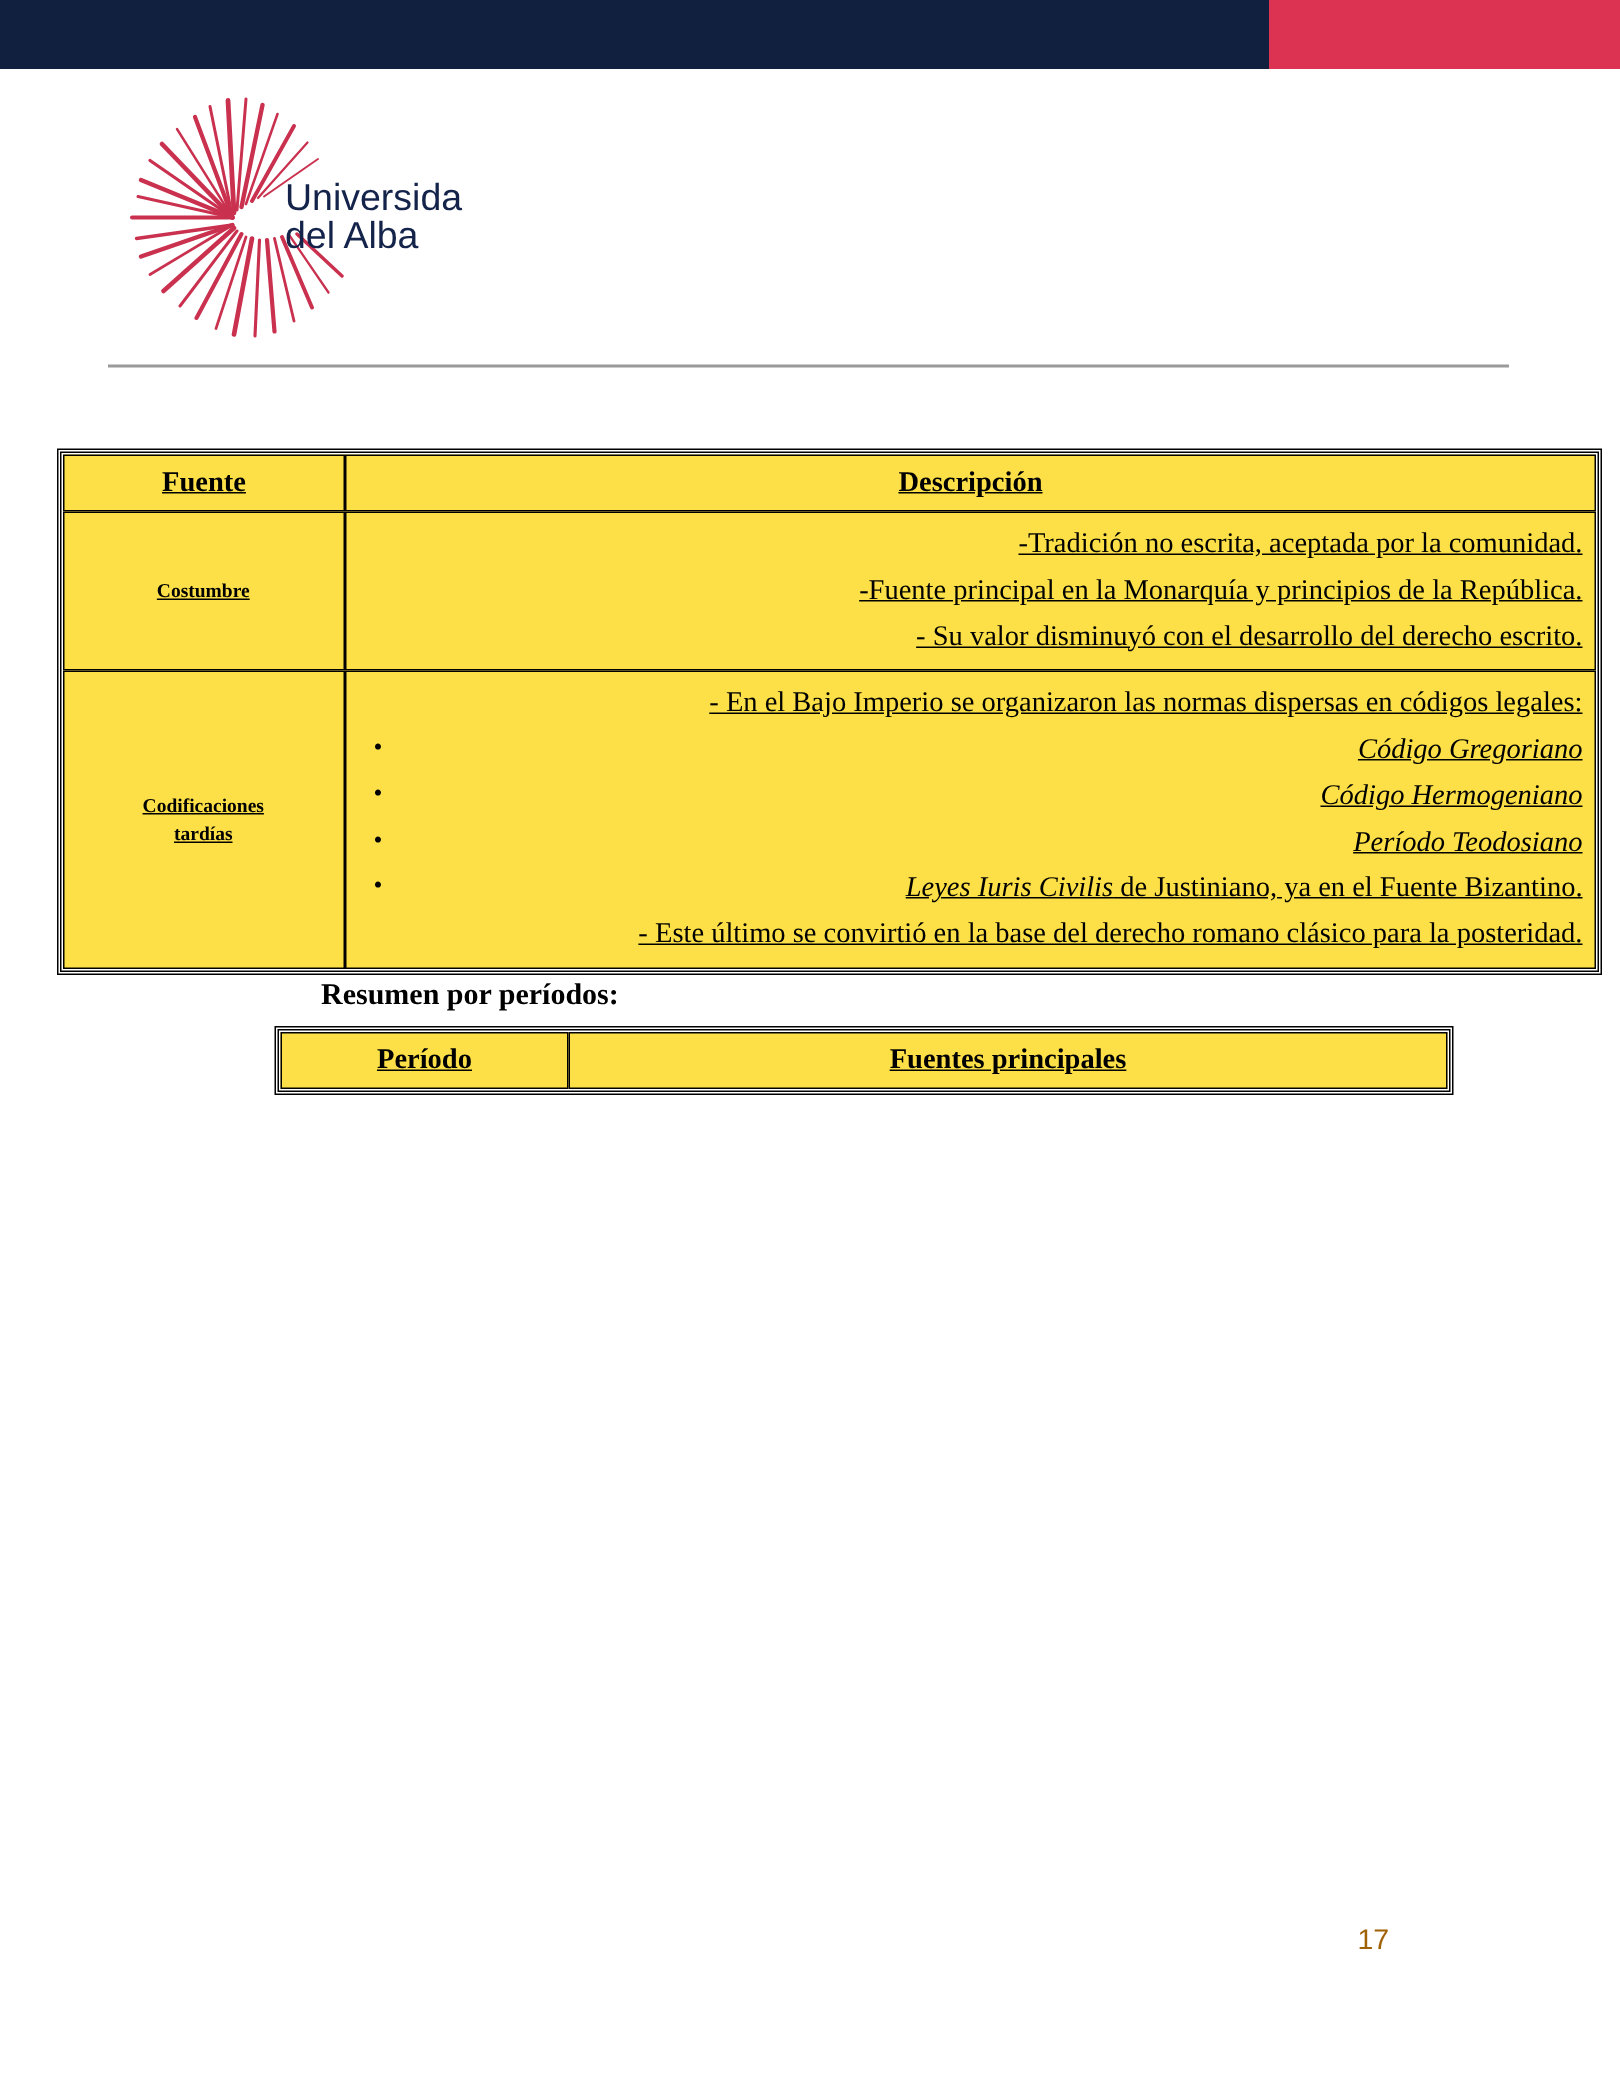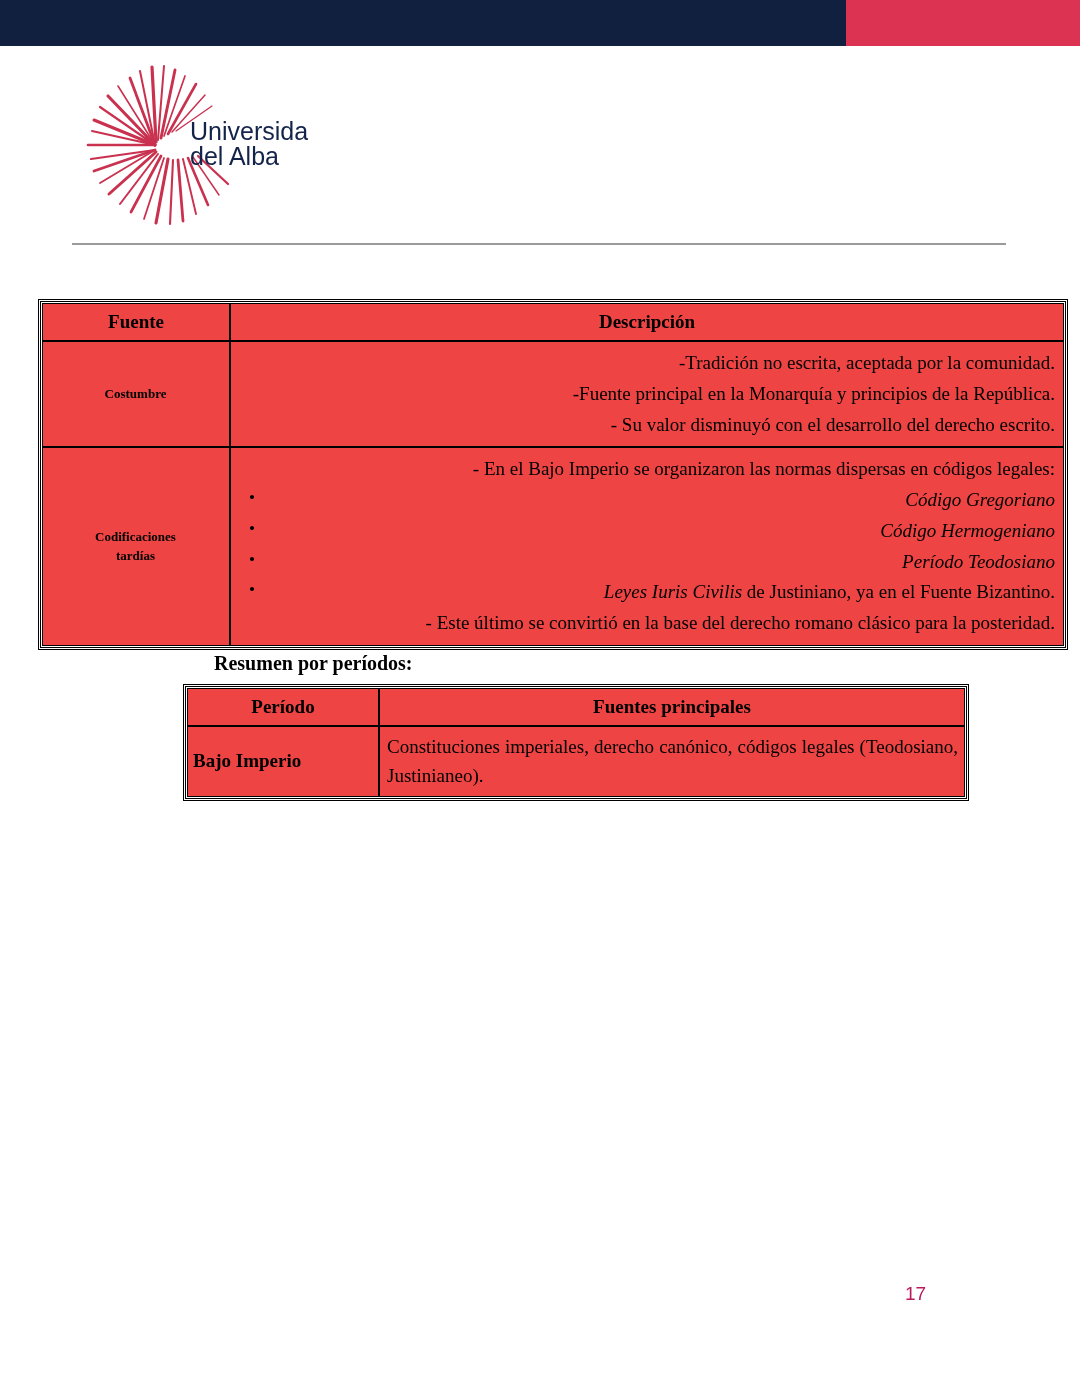--- a/index.html
+++ b/index.html
@@ -68,24 +68,25 @@
   
   table.doc-table {
     border-collapse: separate;
     border-spacing: 0;
     table-layout: fixed;
   }
   table.doc-table td,
   table.doc-table th {
     border: 1.5px solid #000;
     vertical-align: middle;
-    background: #ef4444;
+    background: #fde047;
     padding: 3px 6px;
     font-weight: normal;
     text-align: left;
+    text-decoration: underline;
   }
   .outer-double {
     border: 3px double #000;
     padding: 1px;
     background: #fff;
   }
 
   
   .table1-wrap {
     position: absolute;
@@ -172,21 +173,21 @@
   }
   .t2 .justify { text-align: justify; text-align-last: left; }
 
   
   .page-number {
     position: absolute;
     left: 905px;
     top: 1283px;
     font-family: "Liberation Sans", "DejaVu Sans", sans-serif;
     font-size: 19px;
-    color: #be185d;
+    color: #a16207;
   }
 </style>
 </head>
 <body>
 
 <div class="topbar">
   <div class="topbar-navy"></div>
   <div class="topbar-red"></div>
 </div>
 
@@ -280,21 +281,17 @@
         <col class="c-periodo">
         <col>
       </colgroup>
     <thead>
       <tr>
         <th class="hdr">Período</th>
         <th class="hdr">Fuentes principales</th>
       </tr>
     </thead>
     <tbody>
-      <tr>
-        <td class="rowlabel">Bajo Imperio</td>
-        <td class="cellbody justify">Constituciones imperiales, derecho canónico, códigos legales (Teodosiano, Justinianeo).</td>
-      </tr>
     </tbody>
   </table>
 </div>
 
 <div class="page-number">17</div>
 
 </body></html>

